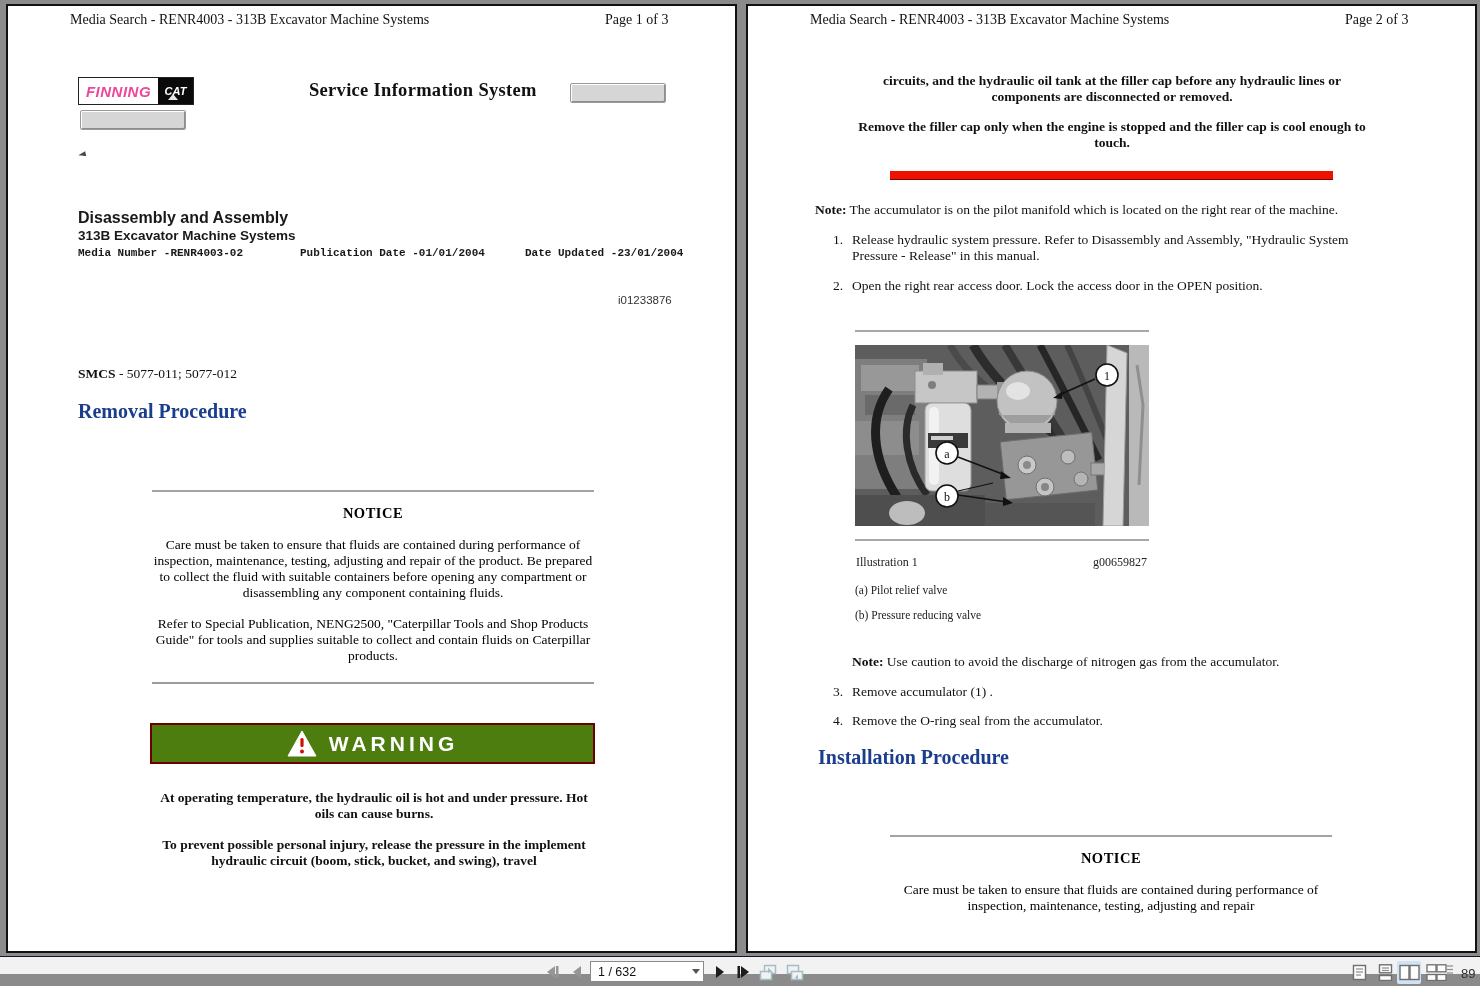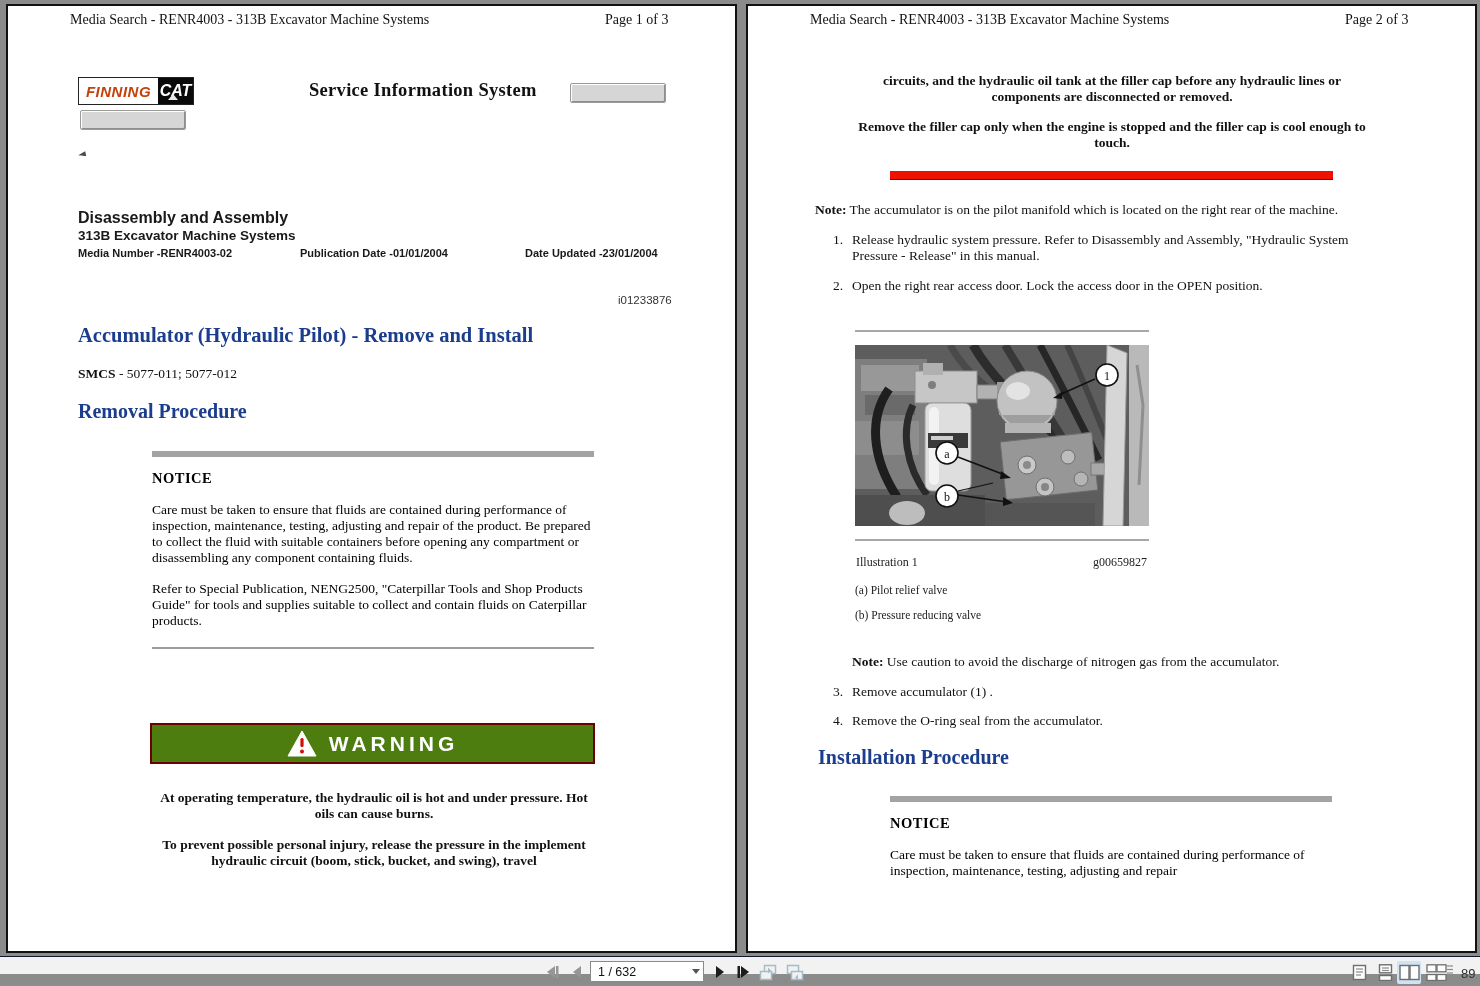--- a/index.html
+++ b/index.html
@@ -25,44 +25,45 @@
   }
   .h1{
     position:absolute;left:70px;margin:0;color:#1a3d8e;
     font-size:20.5px;font-weight:700;white-space:nowrap;
   }
   .h2{
     position:absolute;left:70px;margin:0;color:#1a3d8e;
     font-size:20px;font-weight:700;white-space:nowrap;
   }
   .noticebox{
-    position:absolute;border-top:6px solid #a3a3a3;border-bottom:2px solid #9c9c9c;
-    text-align:left;
+    position:absolute;border-top:2px solid #a3a3a3;border-bottom:2px solid #9c9c9c;
+    text-align:center;
+    margin-top:39px;
   }
   .noticebox .ntitle{font-weight:700;font-size:14.5px;margin-top:13px;letter-spacing:.5px;}
   .noticebox p{font-weight:400;font-size:13.5px;line-height:16px;margin:15px 0 0 0;}
   .noticebox p:last-child{margin-bottom:18px;}
 
   
   .logo{
     position:absolute;left:70px;top:71px;width:116px;height:28px;
     border:1px solid #222;display:flex;background:#fff;box-sizing:border-box;
   }
   .finning{
     flex:1;display:flex;align-items:center;justify-content:center;
     font-family:"Liberation Sans", sans-serif;font-weight:700;font-style:italic;
-    font-size:15px;letter-spacing:.5px;color:#c2410c;
+    font-size:15px;letter-spacing:.5px;color:#ec4899;
   }
   .catbox{
     width:35px;background:#0a0a0a;position:relative;display:flex;
     align-items:center;justify-content:center;
   }
   .cattext{
     color:#fff;font-family:"Liberation Sans", sans-serif;font-weight:700;
-    font-size:16px;letter-spacing:0px;font-style:italic;
+    font-size:11px;letter-spacing:0px;font-style:italic;
   }
   .cattri{
     position:absolute;left:10px;bottom:4px;width:0;height:0;
     border-left:5px solid transparent;border-right:5px solid transparent;
     border-bottom:6px solid #e8e8e8;
   }
   .sis{
     position:absolute;left:301px;top:74px;font-size:18.5px;font-weight:700;
     color:#111;letter-spacing:.3px;white-space:nowrap;
   }
@@ -79,21 +80,21 @@
   .doctitle{
     position:absolute;left:70px;top:203px;
     font-family:"Liberation Sans", sans-serif;font-weight:700;font-size:16px;color:#191919;
   }
   .docsub{
     position:absolute;left:70px;top:222px;
     font-family:"Liberation Sans", sans-serif;font-weight:700;font-size:13.5px;color:#191919;
   }
   .meta{
     position:absolute;top:241px;
-    font-family:Liberation Sans, sans-serif;font-weight:700;font-size:11px;color:#191919;
+    font-family:Liberation Mono, monospace;font-weight:700;font-size:11px;color:#191919;
     white-space:nowrap;
   }
   .m1{left:70px;} .m2{left:292px;} .m3{left:517px;}
   .docid{
     position:absolute;left:610px;top:288px;
     font-family:"Liberation Sans", sans-serif;font-size:11.5px;color:#333;
   }
   .smcs{position:absolute;left:70px;top:360px;font-size:13.5px;color:#111;}
   .rh{top:394px;}
   .nb1{left:144px;top:445px;width:442px;}
@@ -184,21 +185,20 @@
   <button class="bevel btn-l"></button>
   <span class="cursor">◄</span>
 
   <div class="doctitle">Disassembly and Assembly</div>
   <div class="docsub">313B Excavator Machine Systems</div>
   <span class="meta m1">Media Number -RENR4003-02</span>
   <span class="meta m2">Publication Date -01/01/2004</span>
   <span class="meta m3">Date Updated -23/01/2004</span>
   <span class="docid">i01233876</span>
 
-  <h1 class="h1" style="top:318px;">Accumulator (Hydraulic Pilot) - Remove and Install</h1>
   <div class="smcs"><b>SMCS</b><span> - 5077-011; 5077-012</span></div>
   <h2 class="h2 rh">Removal Procedure</h2>
 
   <div class="noticebox nb1">
     <div class="ntitle">NOTICE</div>
     <p>Care must be taken to ensure that fluids are contained during performance of inspection, maintenance, testing, adjusting and repair of the product. Be prepared to collect the fluid with suitable containers before opening any compartment or disassembling any component containing fluids.</p>
     <p>Refer to Special Publication, NENG2500, "Caterpillar Tools and Shop Products Guide" for tools and supplies suitable to collect and contain fluids on Caterpillar products.</p>
   </div>
 
   <div class="warnbanner">

